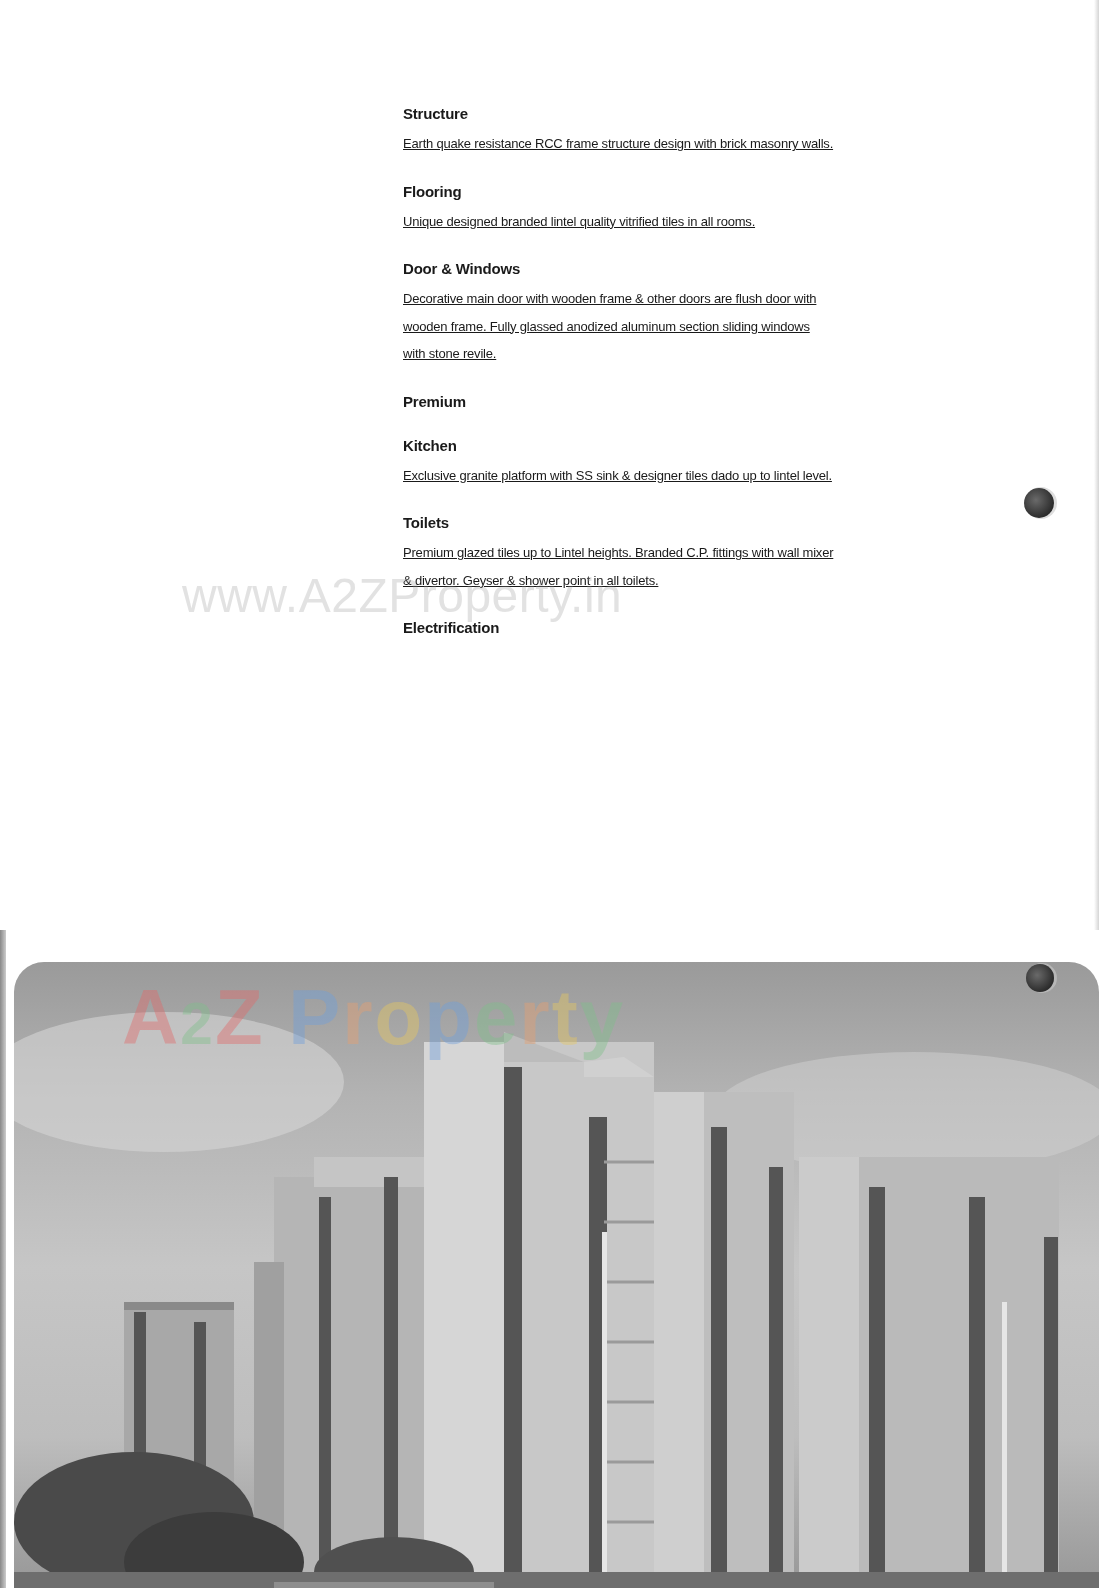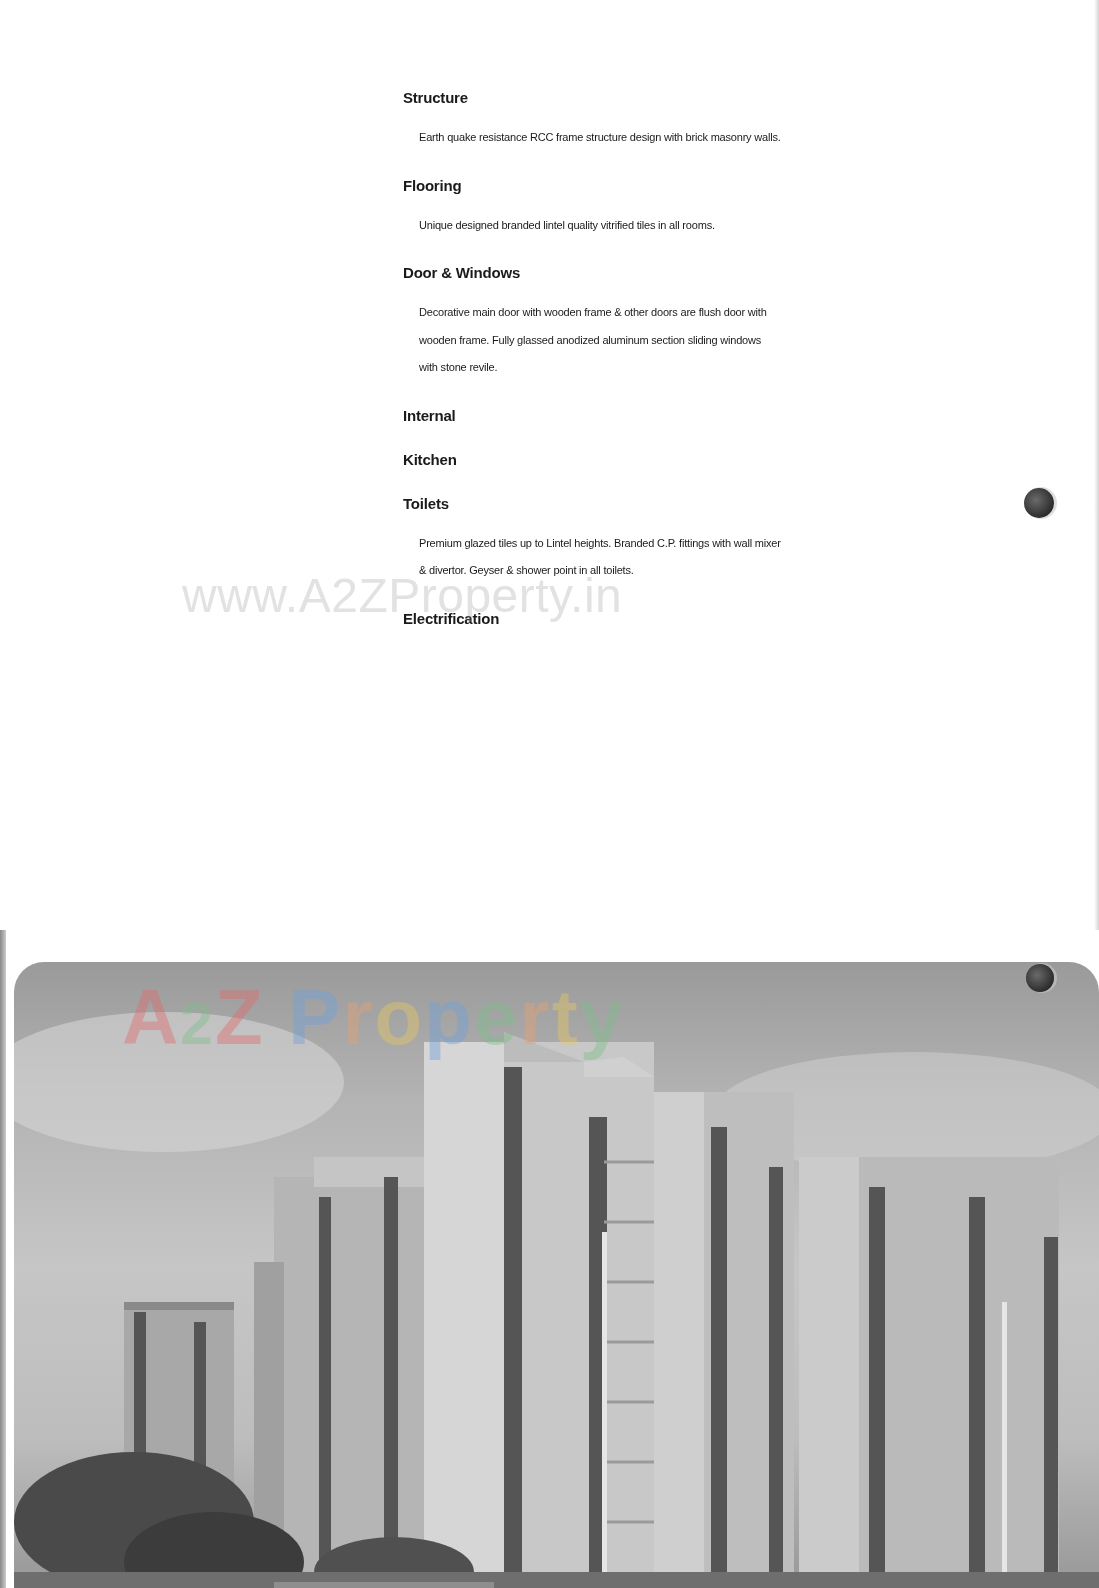--- a/index.html
+++ b/index.html
@@ -3,30 +3,31 @@
   <meta charset="utf-8">
   <style>
     html, body { margin: 0; padding: 0; }
     body {
       width: 1099px; height: 1588px; position: relative; overflow: hidden;
       background: #ffffff;
       font-family: "Liberation Sans", sans-serif;
       color: #1a1a1a;
     }
     .specs {
-      position: absolute; left: 403px; top: 88px; width: 560px;
+      position: absolute; left: 403px; top: 104px; width: 560px;
     }
     .spec { margin-bottom: 24px; }
     .spec-title {
       font-weight: bold; font-size: 15px; line-height: 20px; margin: 0 0 6px 0;
       letter-spacing: -0.2px;
     }
     .spec-body {
-      font-size: 11px; line-height: 27.5px; margin: 16px; letter-spacing: -0.2px;
+      font-size: 13px; line-height: 27.5px; margin: 0; letter-spacing: -0.2px;
       white-space: pre-line;
+      text-decoration: underline;
     }
     .watermark-text {
       position: absolute; left: 182px; top: 568px;
       font-size: 48px; color: rgba(150,150,150,0.28); letter-spacing: 0.5px;
       pointer-events: none; z-index: 2;
     }
     .dot {
       position: absolute; width: 30px; height: 30px; border-radius: 50%;
       background: radial-gradient(circle at 40% 40%, #6a6a6a, #2c2c2c 70%);
       box-shadow: 2px 0 0 1px rgba(200,200,200,0.6);
@@ -69,24 +70,25 @@
     <p class="spec-title">Flooring</p>
     <p class="spec-body">Unique designed branded lintel quality vitrified tiles in all rooms.</p>
   </div>
   <div class="spec">
     <p class="spec-title">Door &amp; Windows</p>
     <p class="spec-body">Decorative main door with wooden frame &amp; other doors are flush door with
 wooden frame. Fully glassed anodized aluminum section sliding windows
 with stone revile.</p>
   </div>
   <div class="spec">
-    <p class="spec-title">Internal</p>
+    <p class="spec-title">Premium</p>
   </div>
   <div class="spec">
     <p class="spec-title">Kitchen</p>
+    <p class="spec-body">Exclusive granite platform with SS sink &amp; designer tiles dado up to lintel level.</p>
   </div>
   <div class="spec">
     <p class="spec-title">Toilets</p>
     <p class="spec-body">Premium glazed tiles up to Lintel heights. Branded C.P. fittings with wall mixer
 &amp; divertor. Geyser &amp; shower point in all toilets.</p>
   </div>
   <div class="spec">
     <p class="spec-title">Electrification</p>
   </div>
 </div>

